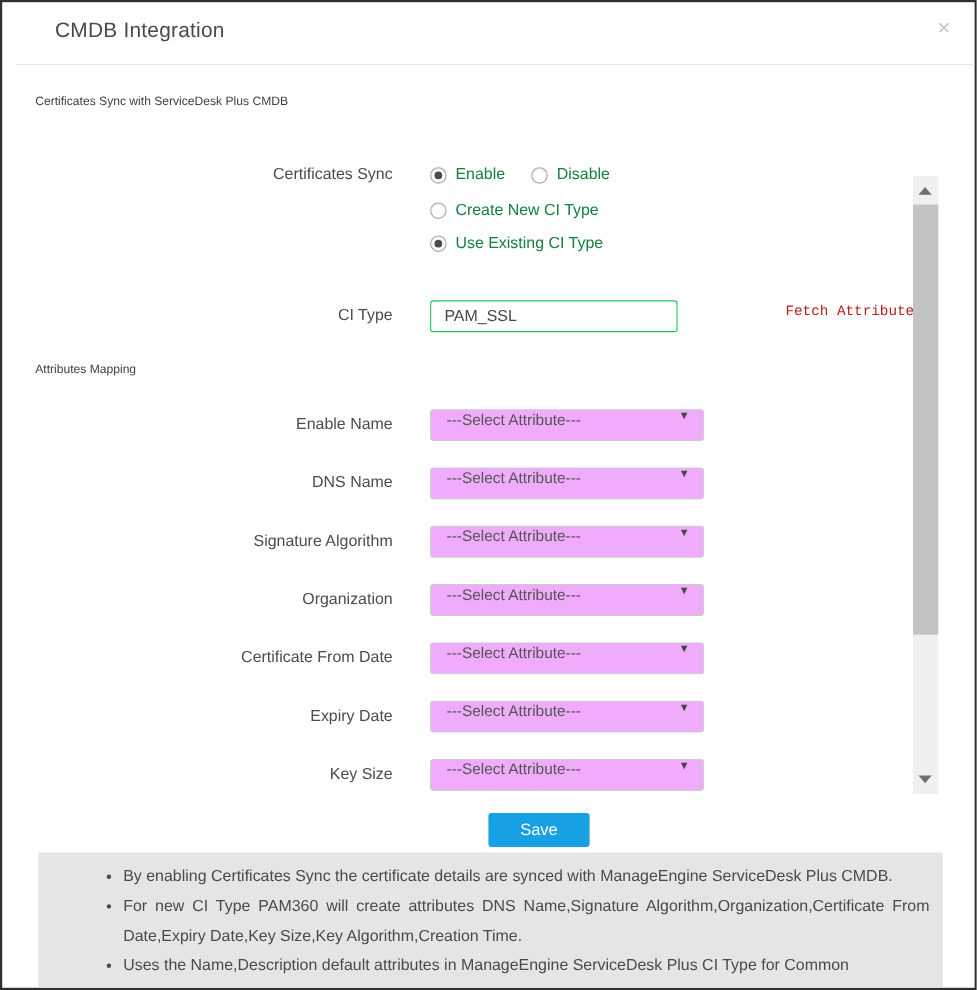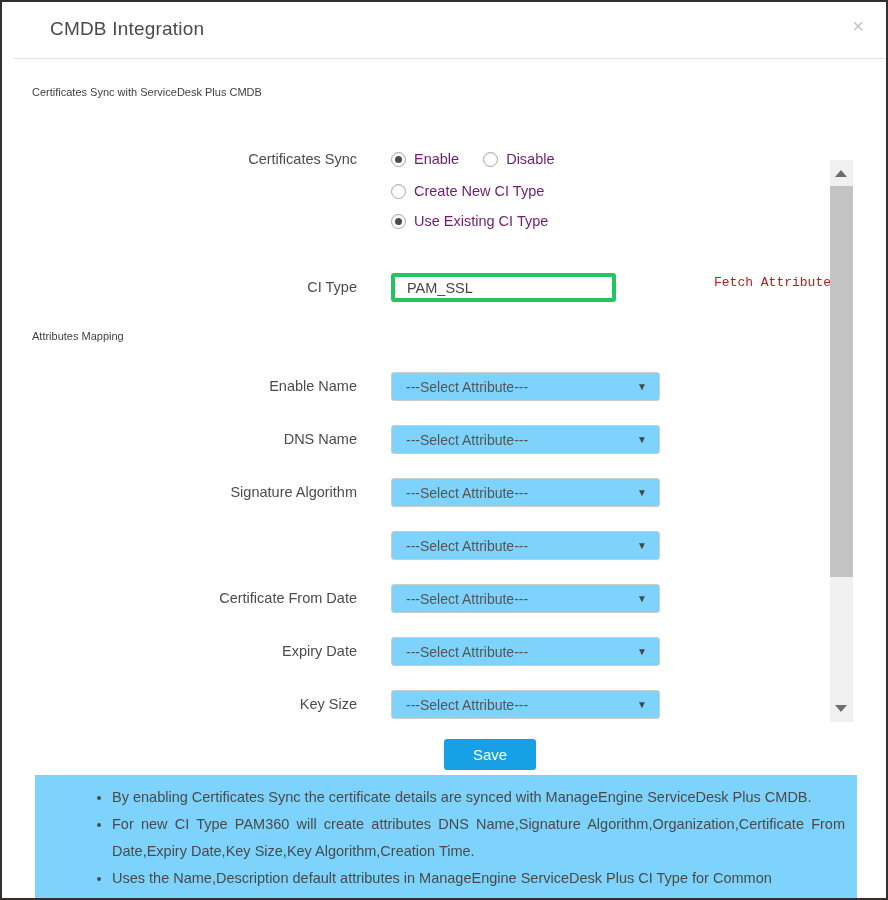--- a/index.html
+++ b/index.html
@@ -28,55 +28,55 @@
   
   .radio-group { position:absolute; left:389px; display:flex; align-items:center; }
   .radio-item { display:flex; align-items:center; margin-right:24px; cursor:pointer; }
   .radio-circle {
     width:15px; height:15px; border-radius:50%;
     border:1px solid #a8a8a8; background:#fdfdfd;
     display:inline-flex; align-items:center; justify-content:center;
     box-shadow: inset 0 1px 2px rgba(0,0,0,.08);
   }
   .radio-circle.sel::after { content:""; width:7px; height:7px; border-radius:50%; background:#4b4b4b; }
-  .radio-text { font-size:14.5px; color:#701a75; margin-left:8px; }
+  .radio-text { font-size:14.5px; color:#15803d; margin-left:8px; }
 
   .row { position:absolute; left:0; width:100%; height:30px; }
 
   
   .txt-input {
     position:absolute; left:389px; width:225px; height:29px;
-    border:4px solid #22c55e; border-radius:3px; background:#fff;
+    border:1px solid #22c55e; border-radius:3px; background:#fff;
     font-family:"Liberation Sans","DejaVu Sans",sans-serif;
     font-size:14.5px; color:#474747; padding:0 12px; outline:none;
   }
 
   .link { position:absolute; left:712px; top:273px; font-size:13px; color:#b91c1c; cursor:pointer;font-family:Liberation Mono, monospace; }
 
   
   .dd {
-    position:absolute; left:389px; width:269px; height:29px;
-    border:1px solid #ccc; border-radius:3px; background:#7dd3fc;
-    display:flex; align-items:center; cursor:pointer;
+    position:absolute; left:389px; width:249px; height:29px;
+    border:1px solid #ccc; border-radius:3px; background:#f0abfc;
+    display:flex; align-items:flex-start; cursor:pointer;
   }
   .dd-text { font-size:14px; color:#555; padding-left:14px; flex:1; }
   .dd-caret { font-size:10px; color:#474747; padding-right:12px; }
 
   
   .save-btn {
     position:absolute; left:442px; top:737px; width:92px; height:31px;
     background:#18a0e4; color:#fff; border:none; border-radius:3px;
     font-family:"Liberation Sans","DejaVu Sans",sans-serif;
     font-size:15px; cursor:pointer;
   }
 
   
   .notes {
     position:absolute; left:33px; top:773px; width:822px; height:123px;
-    background:#7dd3fc; overflow:hidden; padding-top:9px;
+    background:#e5e5e5; overflow:hidden; padding-top:9px;
   }
   .notes ul { margin:0; padding:0 12px 0 77px; }
   .notes li {
     font-size:14.5px; color:#4a4a4a; line-height:27px; text-align:justify;
   }
 
   
   .sb { position:absolute; left:828px; top:158px; width:23px; height:562px; background:#f0f0f0; }
   .sb-up, .sb-down { position:absolute; left:5px; width:0; height:0; }
   .sb-up   { top:10px;    border-left:6px solid transparent; border-right:6px solid transparent; border-bottom:7px solid #6e6e6e; }
@@ -149,20 +149,21 @@
     </div>
   </div>
   <div class="row" style="top:476px;">
     <div class="flabel">Signature Algorithm</div>
     <div class="dd">
       <span class="dd-text">---Select Attribute---</span>
       <span class="dd-caret">▼</span>
     </div>
   </div>
   <div class="row" style="top:529px;">
+    <div class="flabel">Organization</div>
     <div class="dd">
       <span class="dd-text">---Select Attribute---</span>
       <span class="dd-caret">▼</span>
     </div>
   </div>
   <div class="row" style="top:582px;">
     <div class="flabel">Certificate From Date</div>
     <div class="dd">
       <span class="dd-text">---Select Attribute---</span>
       <span class="dd-caret">▼</span>

